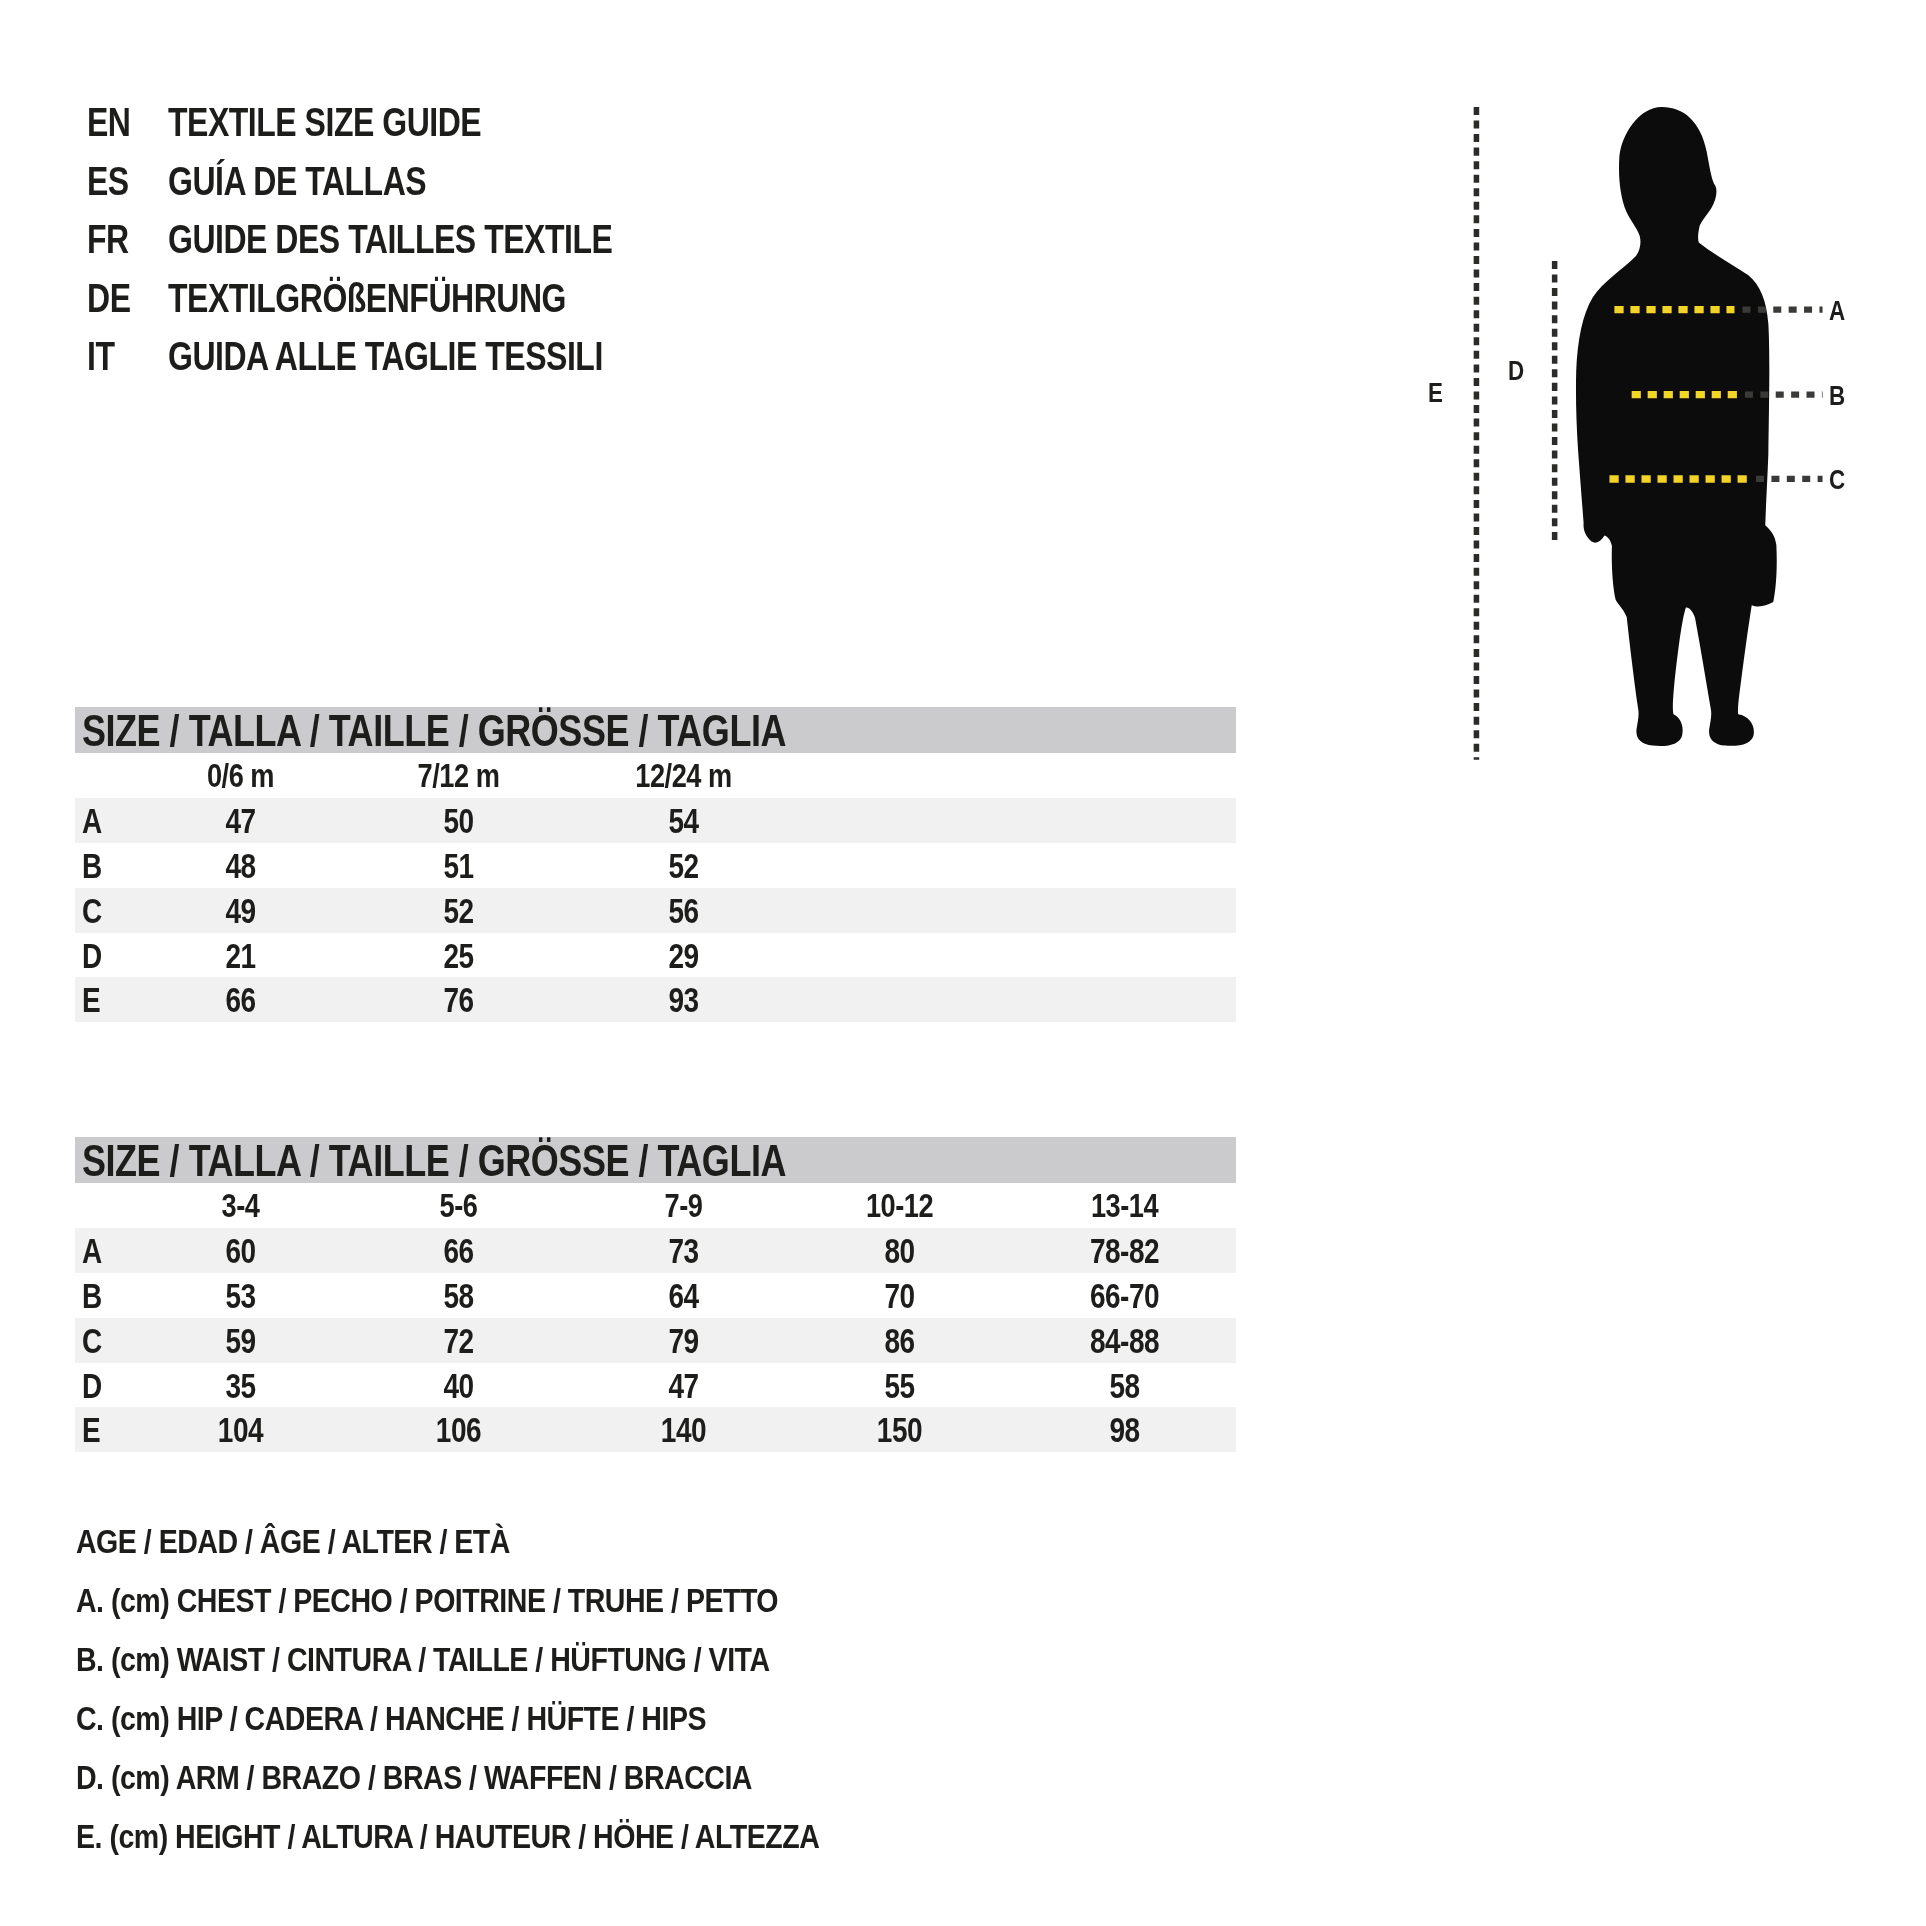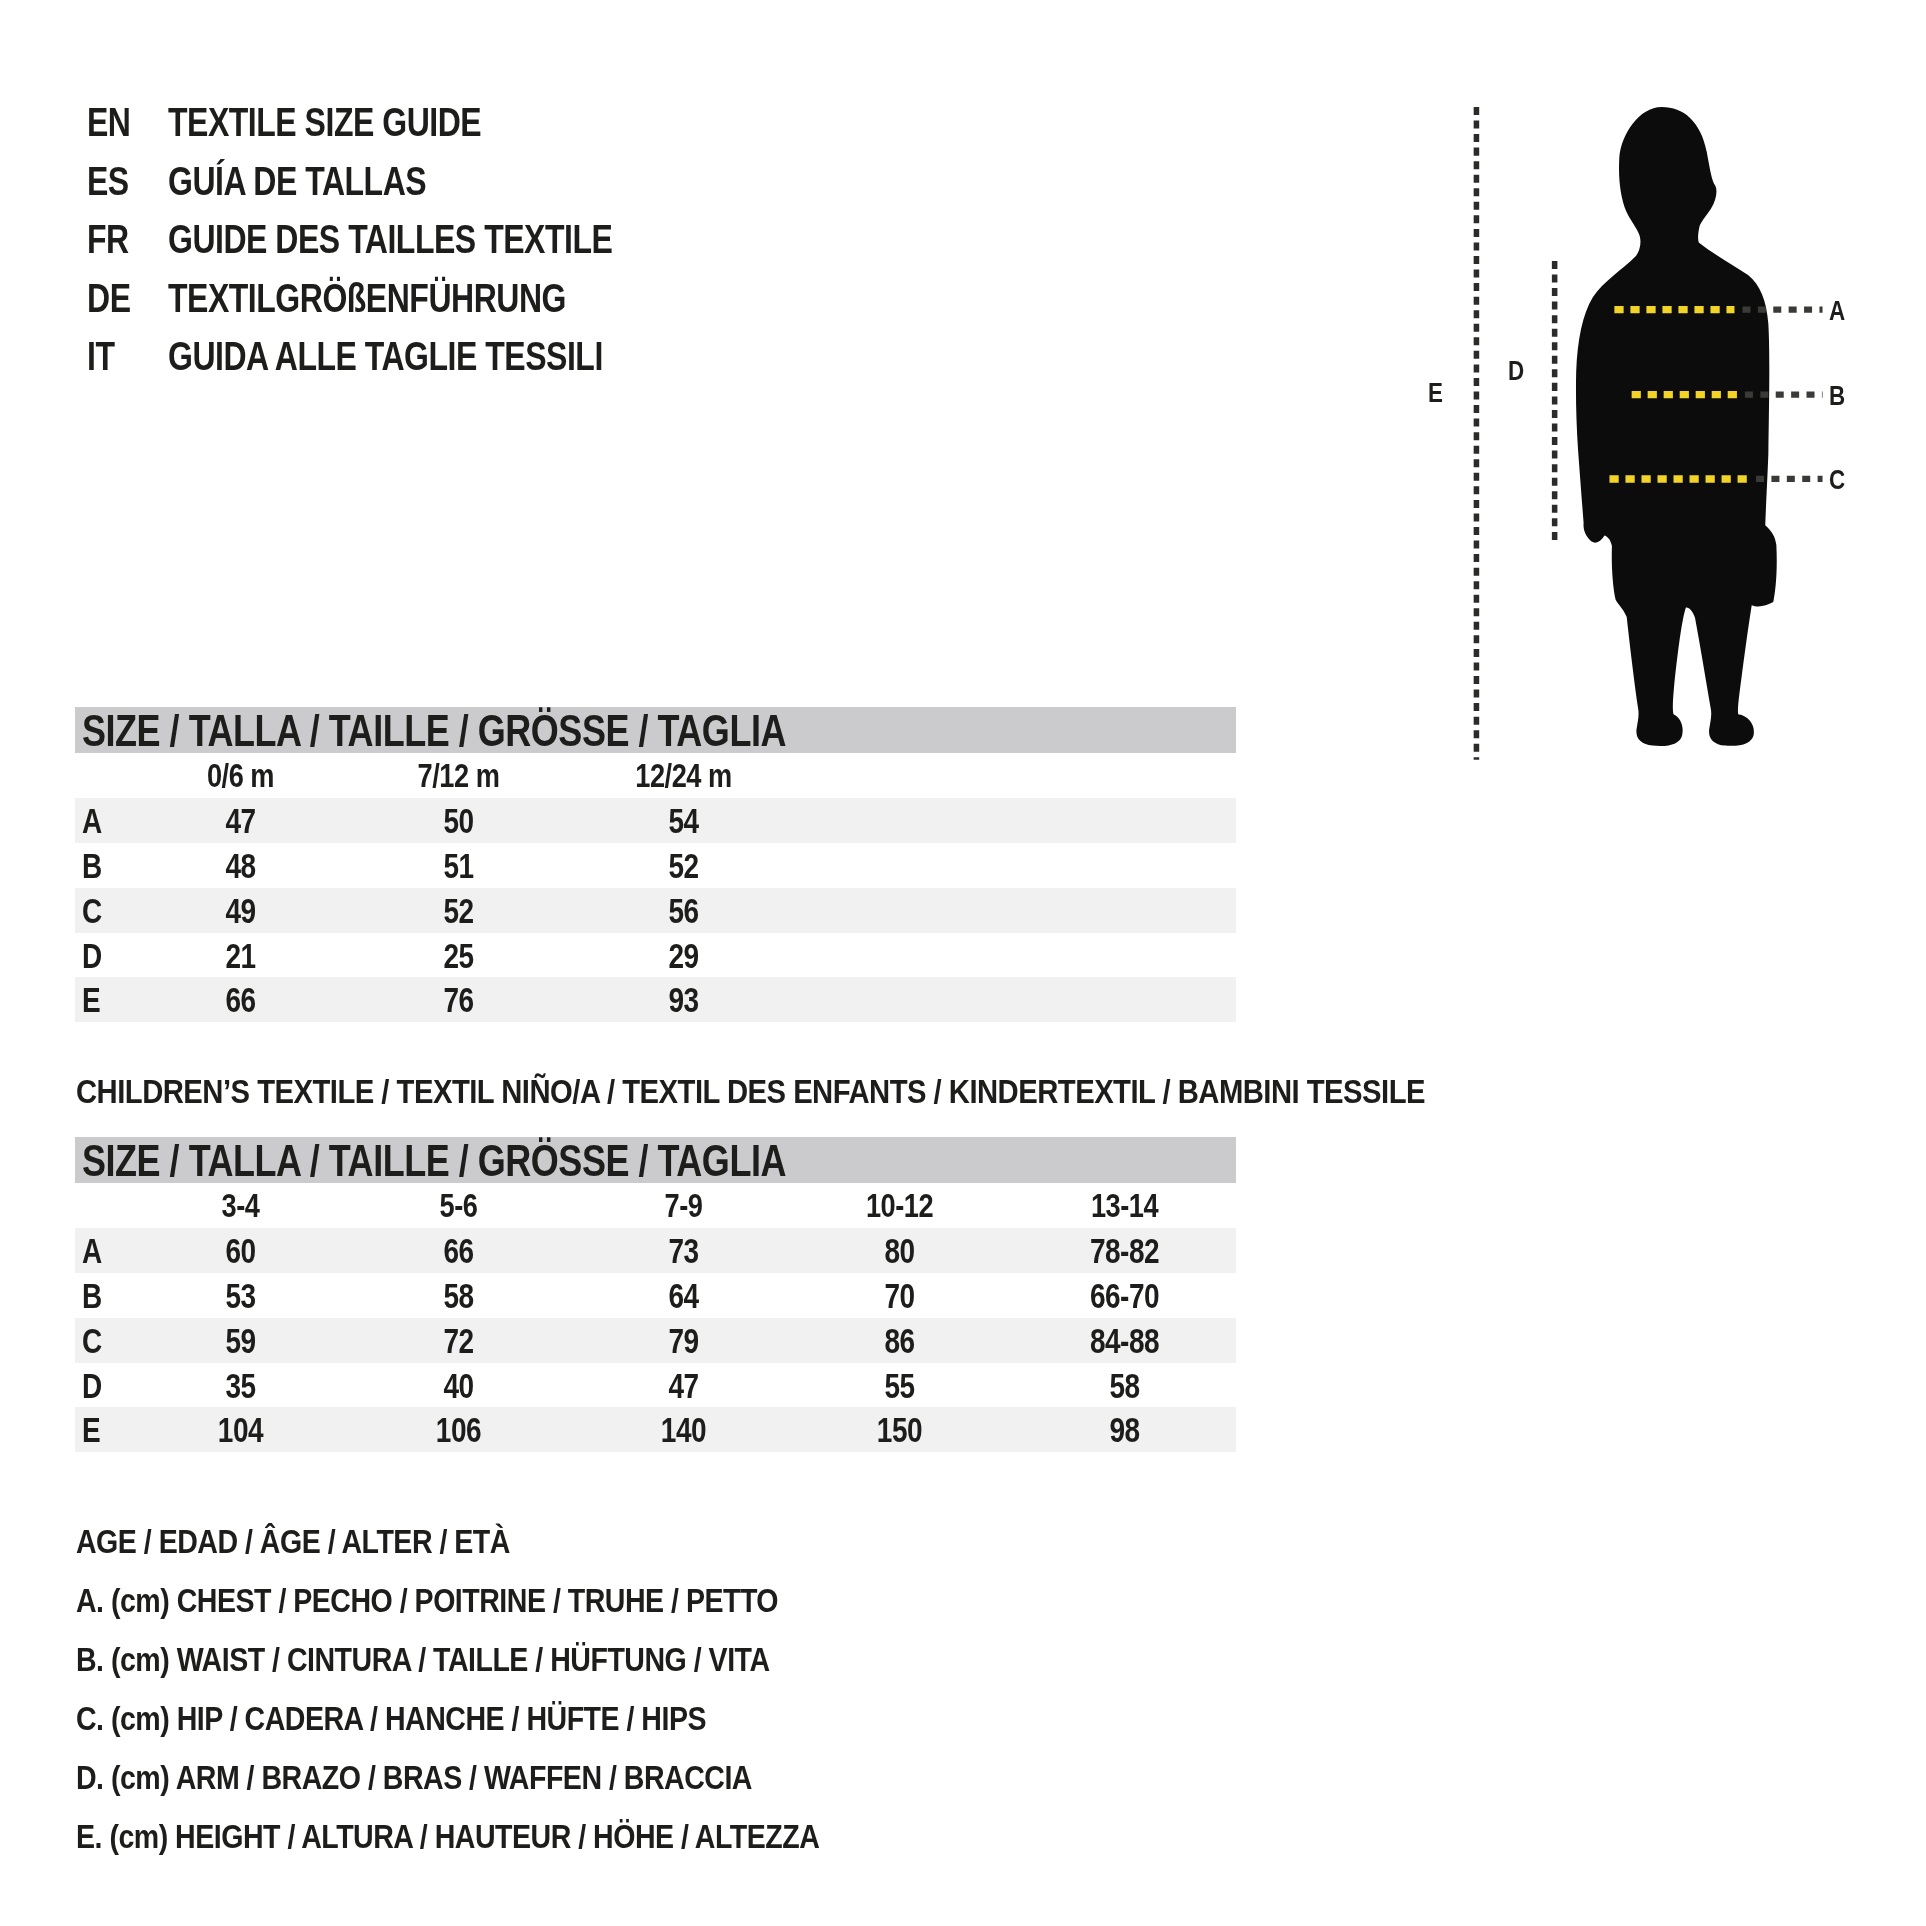--- a/index.html
+++ b/index.html
@@ -165,23 +165,20 @@
       <span class="cell c2">29</span>
     </div>
     <div class="trow alt" style="top:270px;">
       <span class="rlabel">E</span>
       <span class="cell c0">66</span>
       <span class="cell c1">76</span>
       <span class="cell c2">93</span>
     </div>
   </div>
 
-  <div class="sec-title" style="top:1073px;">
-    <span class="condT">CHILDREN’S TEXTILE / TEXTIL NIÑO/A / TEXTIL DES ENFANTS / KINDERTEXTIL / BAMBINI TESSILE</span>
-  </div>
   <div class="size-table" style="top:1137px;height:317px;">
     <div class="thead">
       <span class="condT">SIZE / TALLA / TAILLE / GRÖSSE / TAGLIA</span>
     </div>
     <div class="colrow" style="top:46px;">
       <span class="cell c0">3-4</span>
       <span class="cell c1">5-6</span>
       <span class="cell c2">7-9</span>
       <span class="cell c3">10-12</span>
       <span class="cell c4">13-14</span>

